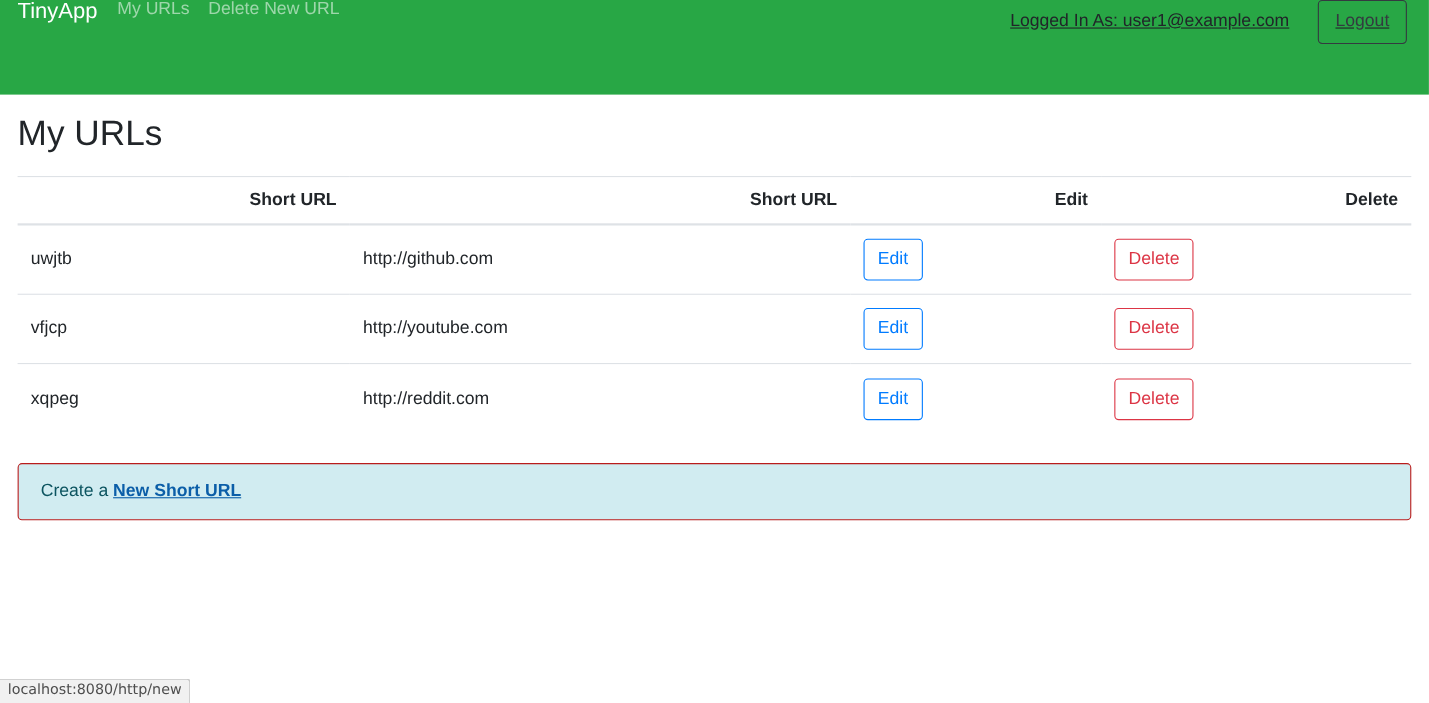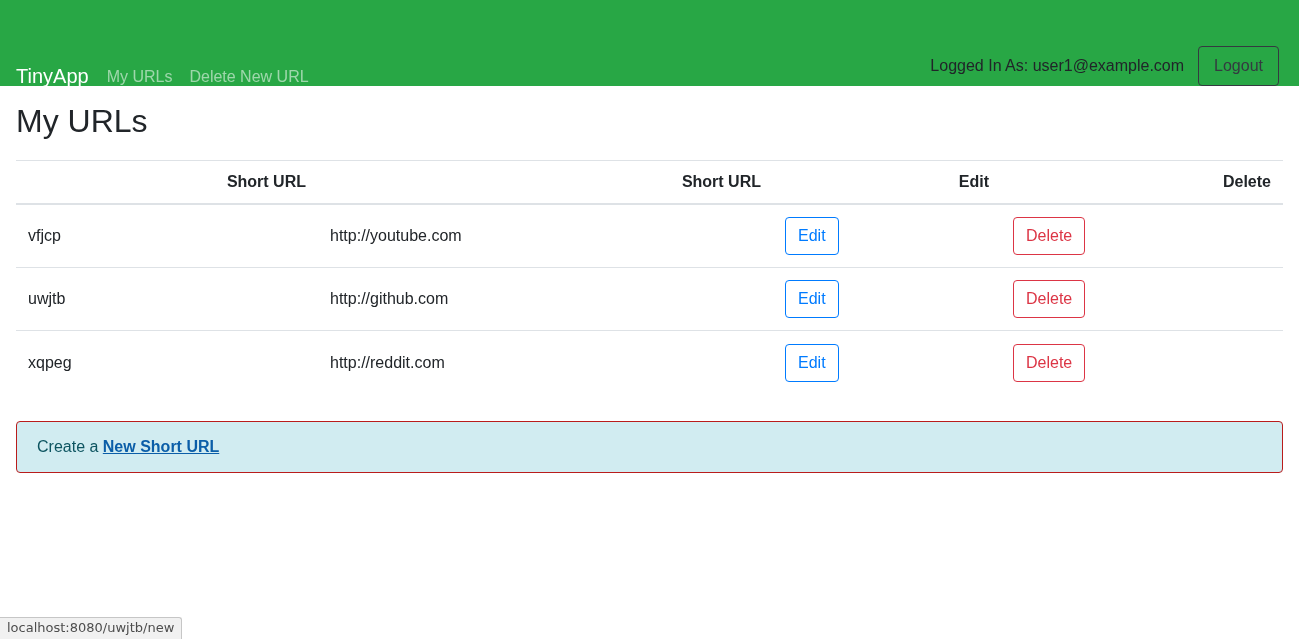--- a/index.html
+++ b/index.html
@@ -17,21 +17,21 @@
     font-size: 16px;
     position: relative;
     overflow: hidden;
   }
 
   
   .navbar {
     background: #28a745;
     height: 86px;
     display: flex;
-    align-items: flex-end;
+    align-items: flex-start;
     padding: 0 16px;
     width: 100%;
   }
   .navbar-brand {
     color: #ffffff;
     font-size: 20px;
     line-height: 1;
     margin-right: 18px;
     text-decoration: none;
     white-space: nowrap;
@@ -44,22 +44,23 @@
   .nav-link {
     color: rgba(255,255,255,0.55);
     font-size: 16px;
     text-decoration: none;
     white-space: nowrap;
   }
   .navbar-right {
     margin-left: auto;
     display: flex;
     align-items: center;
-    gap: 14px;
+    gap: 26px;
     padding-right: 4px;
+    text-decoration: underline;
   }
   .navbar-text {
     color: #212529;
     font-size: 16px;
     white-space: nowrap;
   }
   .btn-outline-dark {
     border: 1px solid #343a40;
     background: transparent;
     color: #343a40;
@@ -198,32 +199,32 @@
     <thead>
       <tr>
         <th>Short URL</th>
         <th>Short URL</th>
         <th>Edit</th>
         <th>Delete</th>
       </tr>
     </thead>
     <tbody>
       <tr>
+        <td>uwjtb</td>
+        <td>http://github.com</td>
+        <td>
+          <button class="btn-outline-primary">Edit</button>
+        </td>
+        <td>
+          <button class="btn-outline-danger">Delete</button>
+        </td>
+      </tr>
+      <tr>
         <td>vfjcp</td>
         <td>http://youtube.com</td>
-        <td>
-          <button class="btn-outline-primary">Edit</button>
-        </td>
-        <td>
-          <button class="btn-outline-danger">Delete</button>
-        </td>
-      </tr>
-      <tr>
-        <td>uwjtb</td>
-        <td>http://github.com</td>
         <td>
           <button class="btn-outline-primary">Edit</button>
         </td>
         <td>
           <button class="btn-outline-danger">Delete</button>
         </td>
       </tr>
       <tr>
         <td>xqpeg</td>
         <td>http://reddit.com</td>
@@ -236,13 +237,13 @@
       </tr>
     </tbody>
   </table>
 
   <div class="alert-info">
     <span>Create a </span><a class="alert-link" href="#">New Short URL</a>
   </div>
 
 </div>
 
-<div class="status-bar">localhost:8080/uwjtb/new</div>
+<div class="status-bar">localhost:8080/http/new</div>
 
 </body></html>

